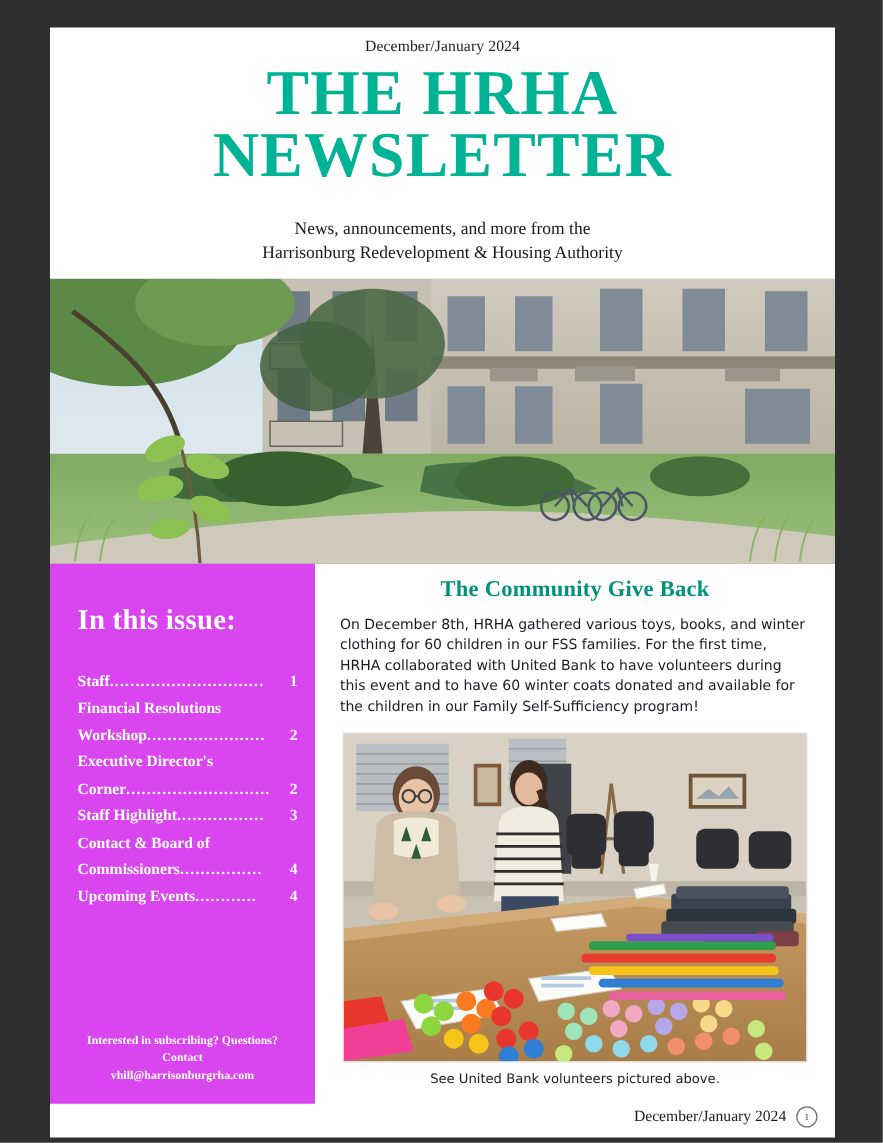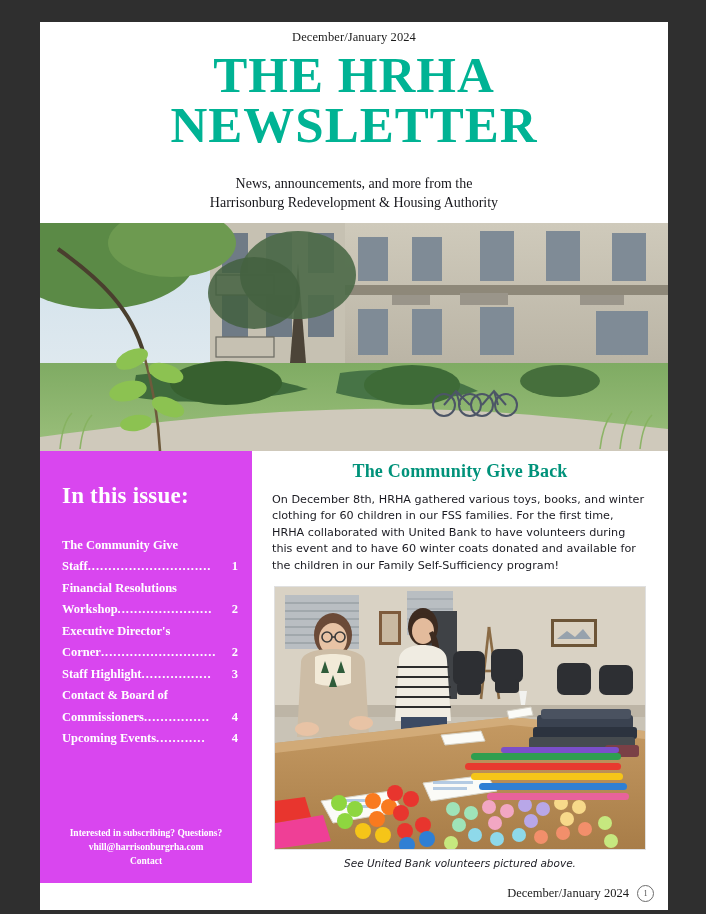--- a/index.html
+++ b/index.html
@@ -111,21 +111,20 @@
   .article-photo {
     margin:12px auto 0;
     width:370px; height:262px;
     overflow:hidden;
     background:#d8d2c6;
     box-shadow:0 0 0 1px rgba(0,0,0,.12);
   }
   .article-photo svg { display:block; width:100%; height:100%; }
   .photo-caption {
     font-family:"DejaVu Sans", sans-serif;
-    font-style:italic;
     font-size:10.5px;
     color:#1b1b22;
     text-align:center;
     margin-top:8px;
   }
 
   
   .page-footer {
     position:absolute;
     right:14px; bottom:8px;
@@ -254,21 +253,20 @@
   </div>
 
   <div class="columns">
 
     <div class="sidebar">
       <div class="sidebar-title">In this issue:</div>
 
       <div class="toc">
 
         <div class="toc-entry">
-          <div>The Community Give</div>
           <div class="toc-line">
             <span class="toc-label">Staff</span>
             <span class="toc-dots">..............................</span>
             <span class="toc-page">1</span>
           </div>
         </div>
 
         <div class="toc-entry">
           <div>Financial Resolutions</div>
           <div class="toc-line">
@@ -309,22 +307,22 @@
             <span class="toc-label">Upcoming Events</span>
             <span class="toc-dots">............</span>
             <span class="toc-page">4</span>
           </div>
         </div>
 
       </div>
 
       <div class="sidebar-footer">
         <div>Interested in subscribing? Questions?</div>
+        <div>Contact</div>
         <div>vhill@harrisonburgrha.com</div>
-        <div>Contact</div>
       </div>
     </div>
 
     <div class="article">
       <div class="article-title">The Community Give Back</div>
       <div class="article-body">On December 8th,  HRHA gathered various toys, books, and winter clothing for 60 children in our FSS families. For the first time, HRHA collaborated with United Bank to have volunteers during this event and to have 60 winter coats donated and available for the children in our Family Self-Sufficiency program!</div>
 
       <div class="article-photo">
         <svg viewBox="0 0 370 262" preserveAspectRatio="xMidYMid slice">
           <defs>

